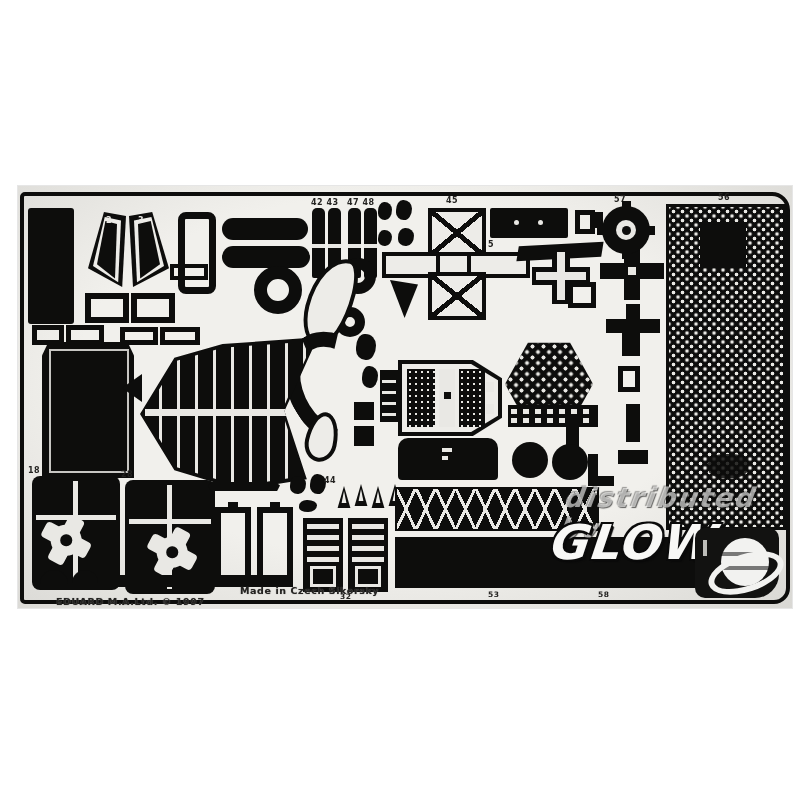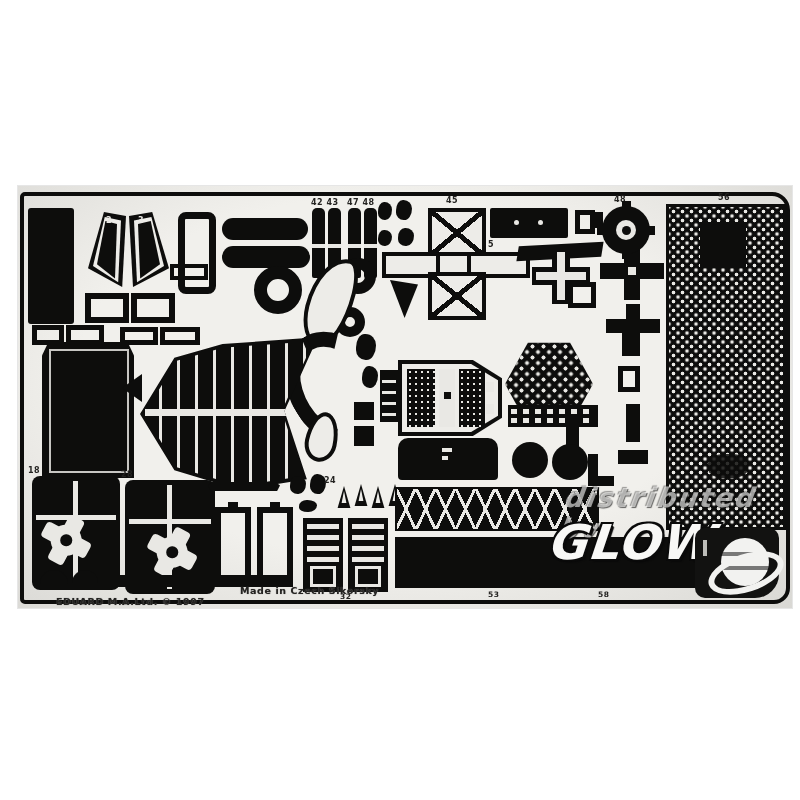--- a/index.html
+++ b/index.html
@@ -167,21 +167,21 @@
     <div class="lt" style="left:25px;top:4px;width:8px;height:48px;"></div>
     <div class="lt" style="left:4px;top:24px;width:50px;height:8px;"></div>
   </div>
 
   <div style="position:absolute;left:582px;top:56px;width:64px;height:58px;">
     <div class="pt" style="left:24px;top:0;width:16px;height:58px;"></div>
     <div class="pt" style="left:0;top:21px;width:64px;height:16px;"></div>
     <div class="lt" style="left:28px;top:25px;width:8px;height:8px;"></div>
   </div>
 
-  <div class="lbl" style="left:596px;top:9px;">48</div>
+  <div class="lbl" style="left:596px;top:9px;">57</div>
   <div style="position:absolute;left:584px;top:20px;width:48px;height:48px;">
     <div class="pt" style="left:0;top:0;width:48px;height:48px;border-radius:50%;"></div>
     <div class="lt" style="left:14px;top:14px;width:20px;height:20px;border-radius:50%;"></div>
     <div class="pt" style="left:20px;top:20px;width:9px;height:9px;border-radius:50%;"></div>
     <div class="pt" style="left:20px;top:-5px;width:9px;height:7px;"></div>
     <div class="pt" style="left:20px;top:46px;width:9px;height:7px;"></div>
     <div class="pt" style="left:-5px;top:20px;width:7px;height:9px;"></div>
     <div class="pt" style="left:46px;top:20px;width:7px;height:9px;"></div>
   </div>
   <div class="fr" style="left:550px;top:96px;width:18px;height:16px;"></div>
@@ -281,21 +281,21 @@
   <div class="pt" style="left:242px;top:289px;width:6px;height:8px;"></div>
 
   <div class="pt" style="left:210px;top:316px;width:10px;height:6px;"></div>
   <div class="pt" style="left:252px;top:316px;width:10px;height:6px;"></div>
   <div class="fr" style="left:197px;top:321px;width:24px;height:66px;border-width:6px;"></div>
   <div class="fr" style="left:239px;top:321px;width:24px;height:68px;border-width:6px;"></div>
 
   <div class="blob" style="left:272px;top:290px;width:16px;height:18px;"></div>
   <div class="blob" style="left:292px;top:288px;width:16px;height:20px;"></div>
   <div class="blob" style="left:281px;top:314px;width:18px;height:12px;"></div>
-  <div class="lbl" style="left:306px;top:290px;">24</div>
+  <div class="lbl" style="left:306px;top:290px;">44</div>
   <div class="tri" style="left:318px;top:300px;width:16px;height:22px;">
         <i></i>
       </div>
   <div class="tri" style="left:335px;top:298px;width:16px;height:22px;">
         <i></i>
       </div>
   <div class="tri" style="left:352px;top:300px;width:16px;height:22px;">
         <i></i>
       </div>
   <div class="tri" style="left:369px;top:298px;width:16px;height:22px;">

